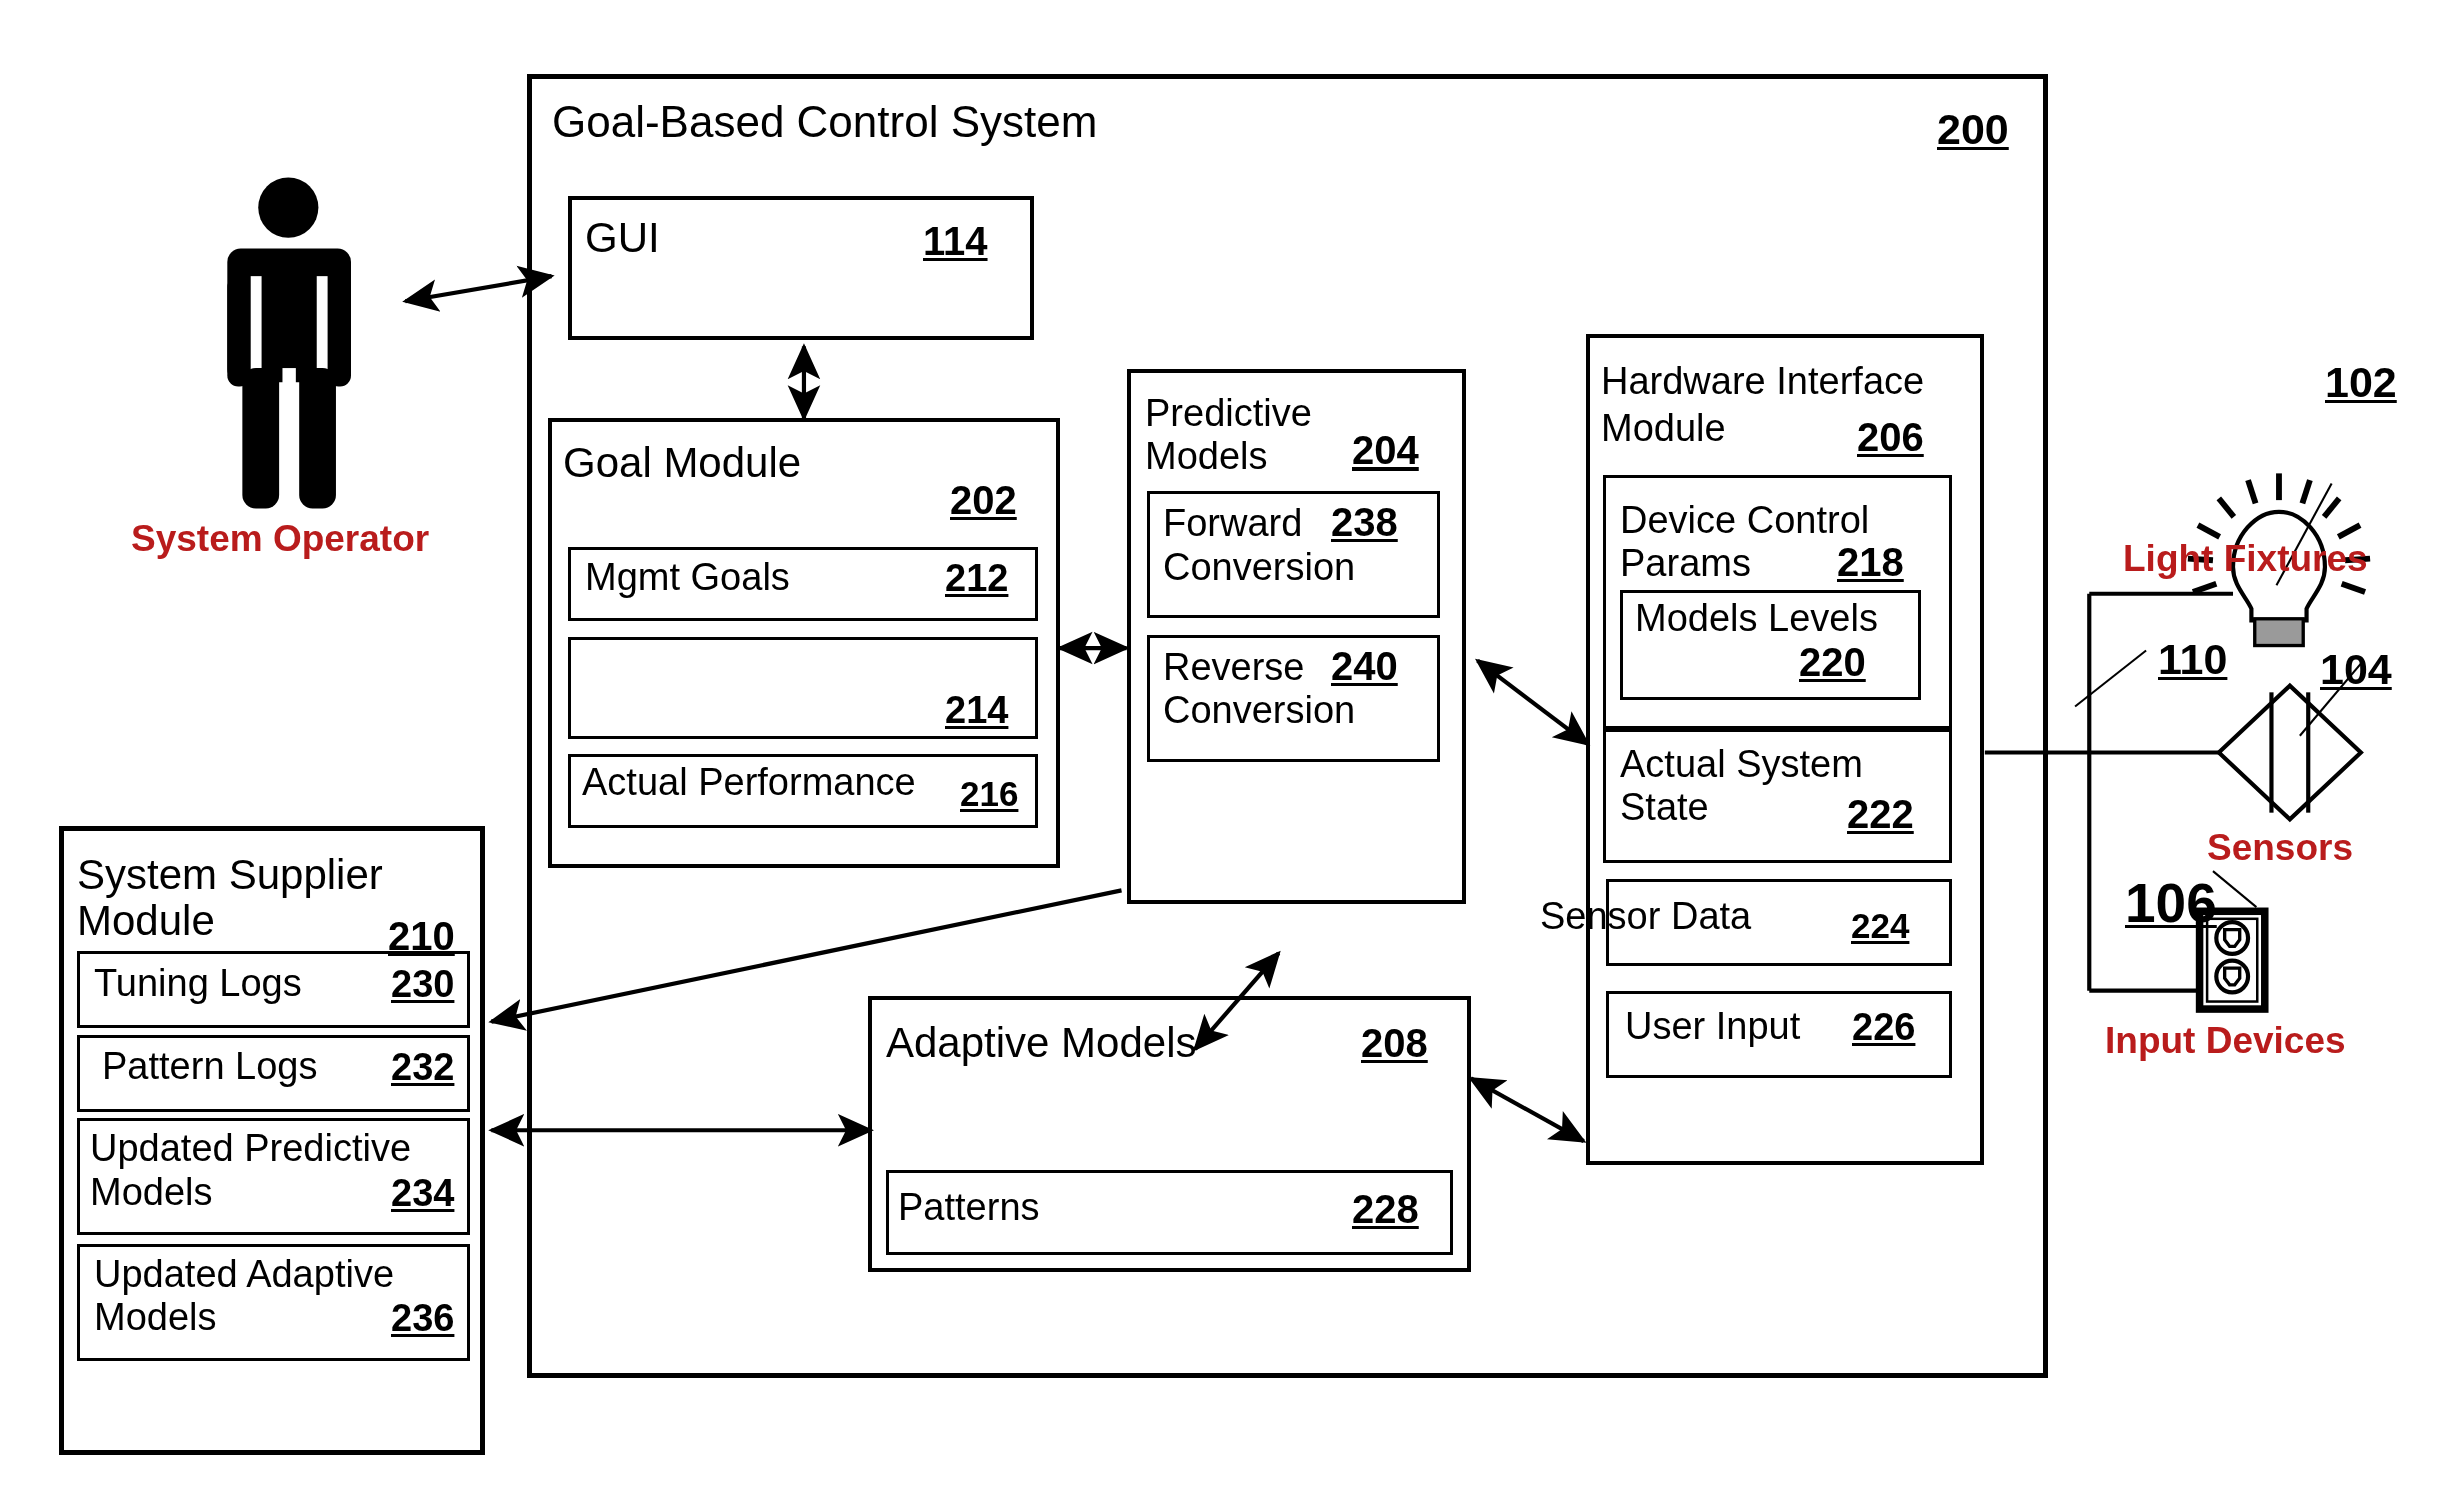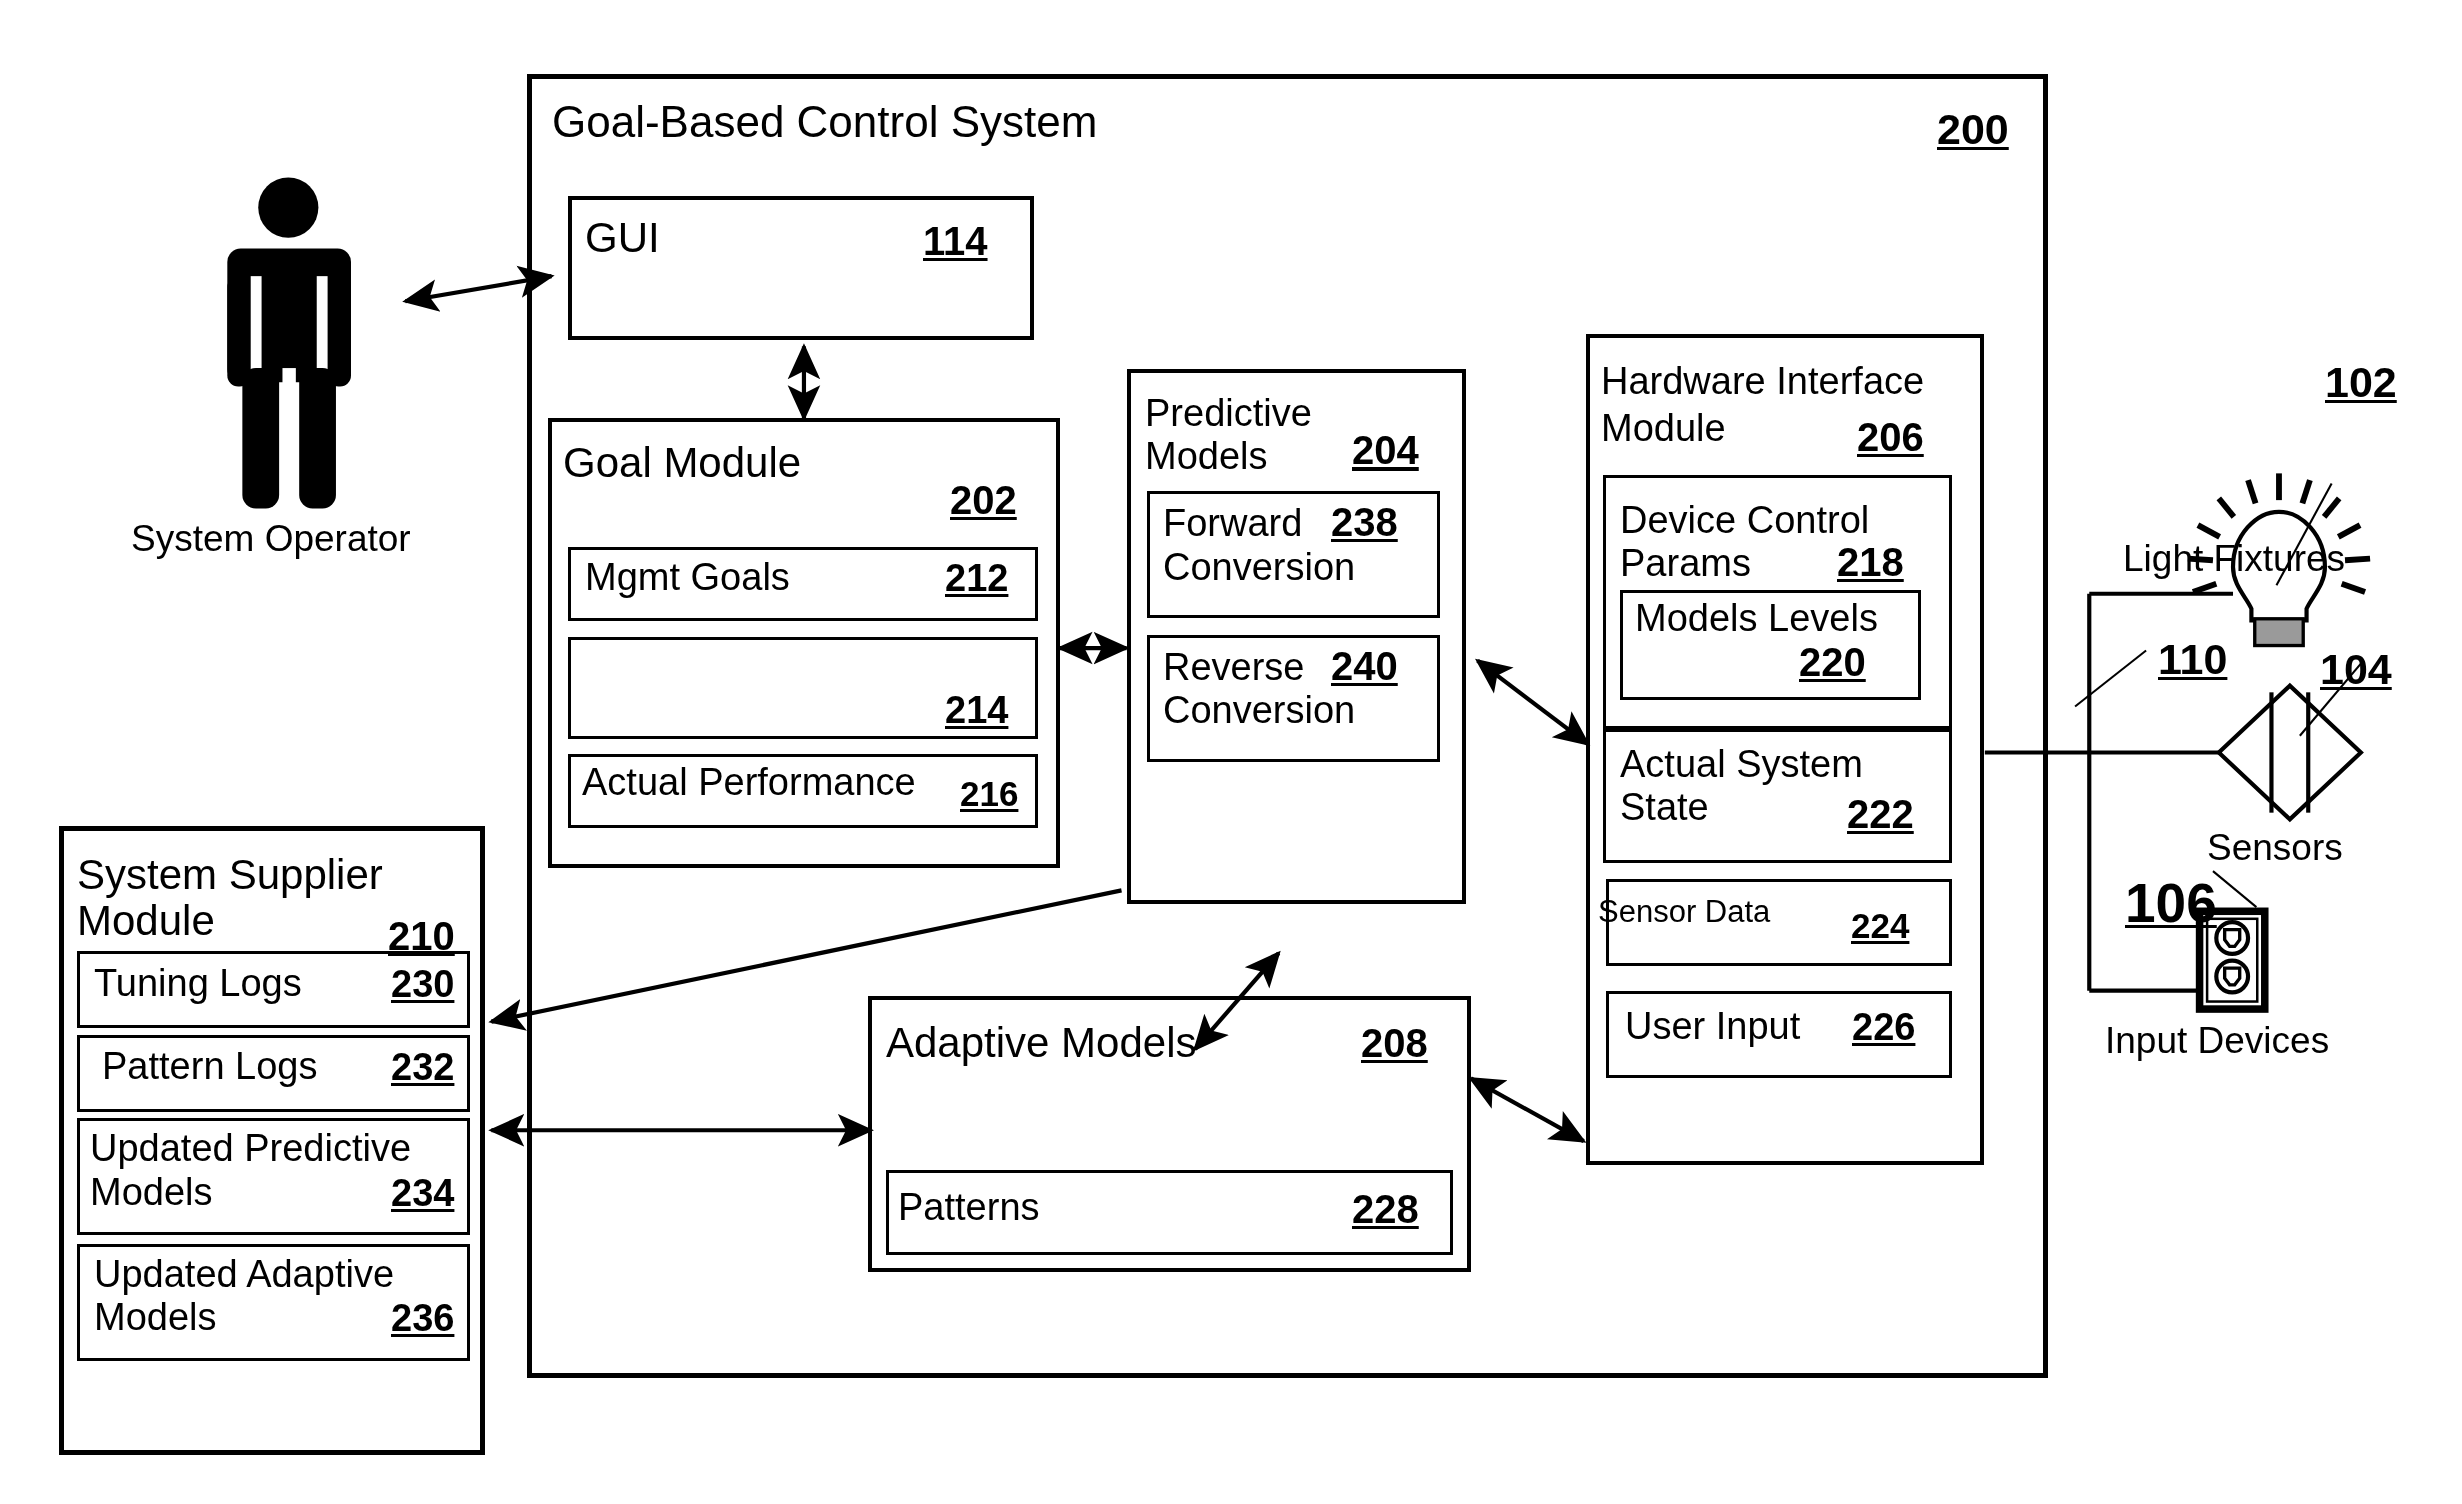--- a/index.html
+++ b/index.html
@@ -35,21 +35,22 @@
     font-weight: bold;
     text-decoration: underline;
     text-underline-offset: 2.5px;
     text-decoration-thickness: 3.3px;
     white-space: pre;
     color: #000;
   }
   .caption {
     position: absolute;
     white-space: pre;
-    color: #000000;
+    color: #b91c1c;
+    font-weight: bold;
   }
   svg.overlay {
     position: absolute;
     left: 0; top: 0;
     width: 2462px;
     height: 1505px;
     pointer-events: none;
   }
   .figline { stroke: #000; stroke-width: 5; fill: none; }
   .thinline { stroke: #000; stroke-width: 2.5; fill: none; }
@@ -203,21 +204,21 @@
   <div class="box thin" style="left:1620px; top:590px; width:301px; height:110px;"></div>
   <div class="lbl" style="left:1635px; top:598px; font-size:38px;">Models Levels</div>
   <div class="num" style="left:1799px; top:640px; font-size:40px;">220</div>
 
   <div class="box thin" style="left:1603px; top:729px; width:349px; height:134px;"></div>
   <div class="lbl" style="left:1620px; top:744px; font-size:38px;">Actual System</div>
   <div class="lbl" style="left:1620px; top:787px; font-size:38px;text-align:center;">State</div>
   <div class="num" style="left:1847px; top:792px; font-size:40px;">222</div>
 
   <div class="box thin" style="left:1606px; top:879px; width:346px; height:87px;"></div>
-  <div class="lbl" style="left:1598px; top:896px; font-size:31px;">Sensor Data</div>
+  <div class="lbl" style="left:1540px; top:896px; font-size:38px;">Sensor Data</div>
   <div class="num" style="left:1851px; top:906px; font-size:35px;">224</div>
 
   <div class="box thin" style="left:1606px; top:991px; width:346px; height:87px;"></div>
   <div class="lbl" style="left:1625px; top:1006px; font-size:38px;">User Input</div>
   <div class="num" style="left:1852px; top:1006px; font-size:38px;">226</div>
 
   <div class="box" style="left:868px; top:996px; width:603px; height:276px;"></div>
   <div class="lbl" style="left:886px; top:1021px; font-size:42px;">Adaptive Models</div>
   <div class="num" style="left:1361px; top:1021px; font-size:40px;">208</div>
 

